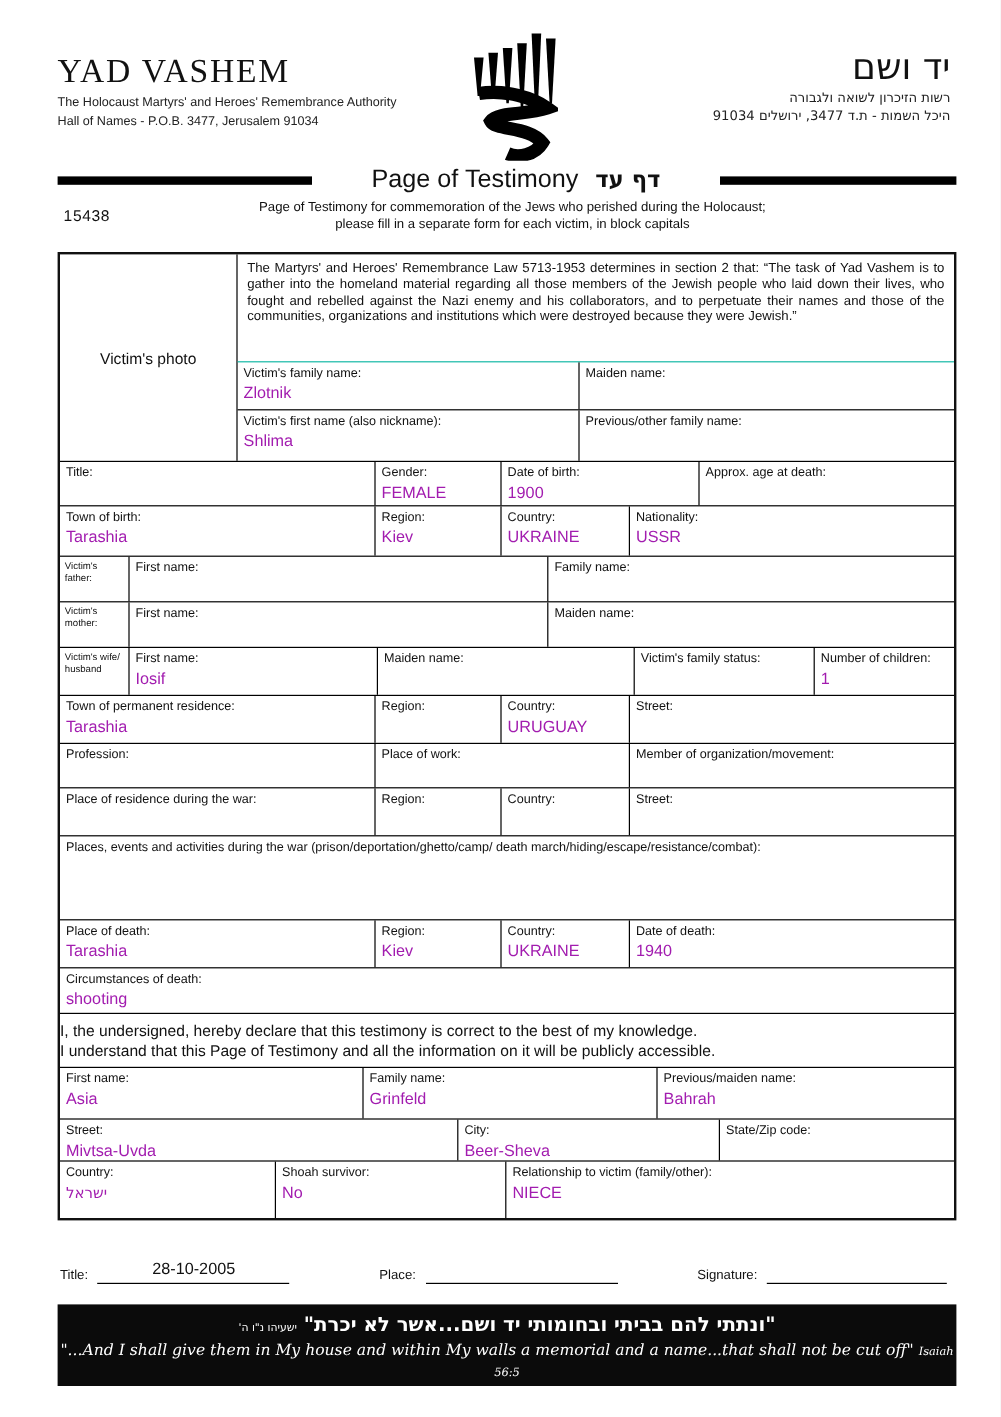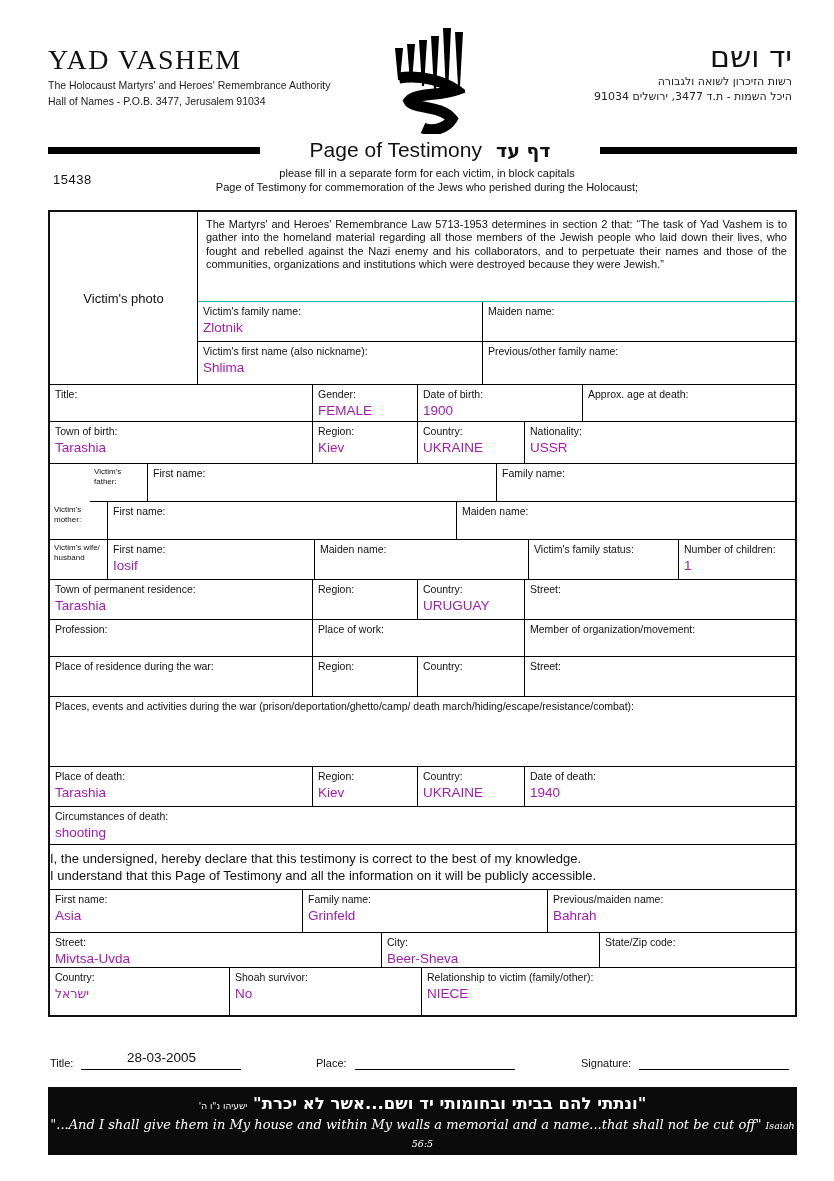--- a/index.html
+++ b/index.html
@@ -89,22 +89,22 @@
     <div class="title-mid">
       <span class="title-en">Page of Testimony</span>
       <span class="title-he">דף עד</span>
     </div>
     <div class="title-bar right"></div>
   </div>
 
   <div class="form-number">15438</div>
 
   <div class="instructions">
+    <div>Page of Testimony for commemoration of the Jews who perished during the Holocaust;</div>
     <div>please fill in a separate form for each victim, in block capitals</div>
-    <div>Page of Testimony for commemoration of the Jews who perished during the Holocaust;</div>
   </div>
 
   <div class="form-table">
 
     <div class="trow" style="height:173px;">
       <div class="photo-cell">Victim's photo</div>
       <div class="col">
         <div class="law-cell">The Martyrs' and Heroes' Remembrance Law 5713-1953 determines in section 2 that: “The task of Yad Vashem is to gather into the homeland material regarding all those members of the Jewish people who laid down their lives, who fought and rebelled against the Nazi enemy and his collaborators, and to perpetuate their names and those of the communities, organizations and institutions which were destroyed because they were Jewish.”</div>
         <div class="trow" style="height:41px;">
           <div class="cell" style="width:285px;">
@@ -160,21 +160,21 @@
       <div class="cell" style="width:107px;">
         <div class="lbl">Country:</div>
         <div class="val">UKRAINE</div>
       </div>
       <div class="cell fill">
         <div class="lbl">Nationality:</div>
         <div class="val">USSR</div>
       </div>
     </div>
 
-    <div class="trow" style="height:38px;margin-left:40px;">
+    <div class="trow" style="height:38px;">
       <div class="side">Victim's father:</div>
       <div class="cell" style="width:349px;">
         <div class="lbl">First name:</div>
         <div class="val"></div>
       </div>
       <div class="cell fill">
         <div class="lbl">Family name:</div>
         <div class="val"></div>
       </div>
     </div>
@@ -347,21 +347,21 @@
         <div class="lbl">Relationship to victim (family/other):</div>
         <div class="val">NIECE</div>
       </div>
     </div>
 
   </div>
 
   <div class="sig-row">
     <div class="sig-group" style="left:2px;">
       <span class="sig-label">Title:</span>
-      <span class="sig-line" style="width:160px;">28-03-2005</span>
+      <span class="sig-line" style="width:160px;">28-10-2005</span>
     </div>
     <div class="sig-group" style="left:268px;">
       <span class="sig-label">Place:</span>
       <span class="sig-line" style="width:160px;"></span>
     </div>
     <div class="sig-group" style="left:533px;">
       <span class="sig-label">Signature:</span>
       <span class="sig-line" style="width:150px;"></span>
     </div>
   </div>

